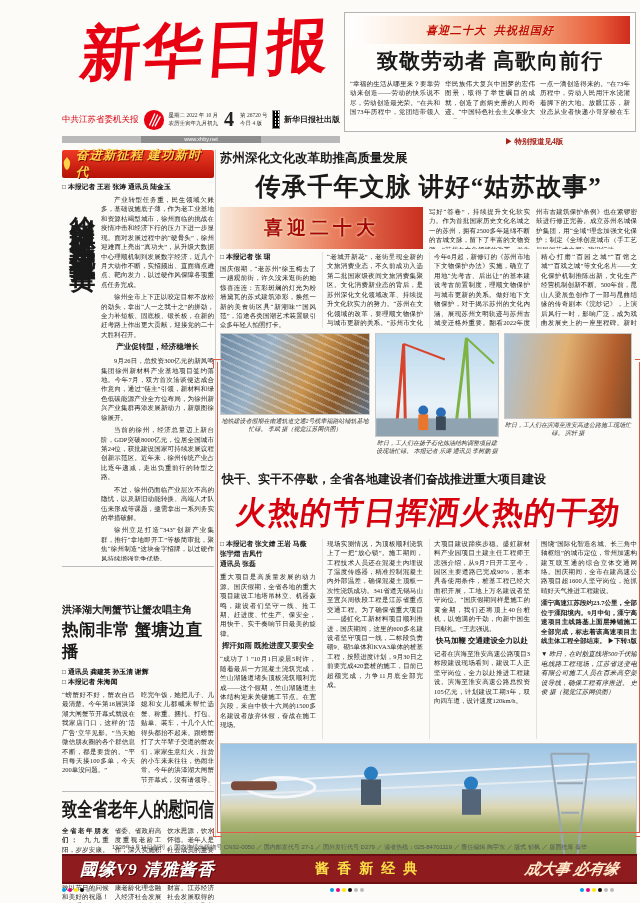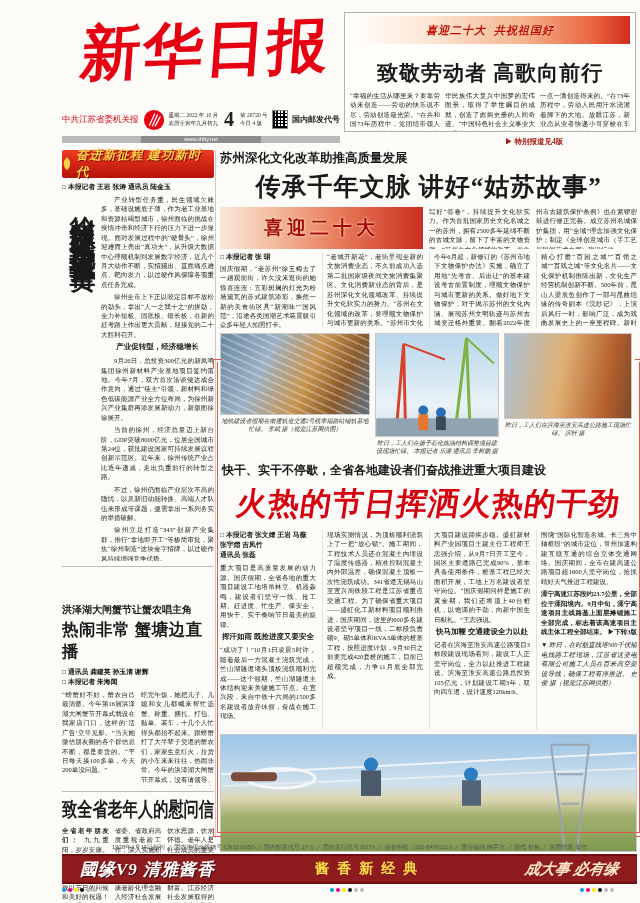--- a/index.html
+++ b/index.html
@@ -24,21 +24,21 @@
   .mh-bar{position:absolute;left:0;top:128px;width:278px;height:7px;background:#b9b9b9;display:flex;}
   .mh-bar .mid{flex:0 0 120px;margin:0 auto;background:#8d8d8d;color:#fff;font-size:5.5px;
       text-align:center;line-height:7px;font-family:"Liberation Sans",sans-serif;}
   
   .topbox{position:absolute;left:344px;top:12px;width:292px;height:120px;border:1px solid #b3b3b3;
       background:#fffdfa;padding:3px 5px;box-sizing:border-box;}
   .topbox-banner{height:28px;background:linear-gradient(90deg,#ffffff,#fbe4d2 30%,#f5b38c 62%,#e8603c 88%,#cf2c1d);
       display:flex;align-items:center;justify-content:center;gap:8px;}
   .topbox-banner span{color:#c00a0a;font-weight:900;font-style:italic;font-size:11px;letter-spacing:1px;
       text-shadow:0 0 2px #ffe9b0;}
-  .topbox-head{font-size:21px;font-weight:900;text-align:center;margin-top:15px;letter-spacing:1px;}
+  .topbox-head{font-size:21px;font-weight:900;text-align:center;margin-top:3px;letter-spacing:1px;}
   .topbox-sub{font-size:10px;font-weight:bold;text-align:center;margin-top:2px;}
   .topbox-cols{display:flex;gap:5px;margin-top:4px;}
   .topbox-col{flex:1;height:40px;overflow:hidden;}
   .t{font-size:6.5px;line-height:1.45;text-align:justify;color:#222;}
   .jump{font-weight:bold;}
   .below-note{position:absolute;left:505px;top:137px;font-size:7.5px;font-weight:bold;color:#a52018;}
   
   .leftcol{position:absolute;left:62px;top:150px;width:152px;}
   .lc-banner{height:28px;background:linear-gradient(180deg,#ef3a24,#b51208);display:flex;align-items:center;
       justify-content:center;gap:4px;border-radius:2px;}
@@ -79,21 +79,21 @@
   .photos{display:flex;gap:5px;margin-top:5px;align-items:flex-start;}
   .ph{position:relative;}
   .ph .img{width:100%;border:1px solid #c9c9c9;box-sizing:border-box;}
   .cap{font-size:6px;line-height:1.4;color:#333;text-align:center;margin-top:2px;font-style:italic;}
   .ph1{flex:0 0 150px;}   .ph1 .img{height:82px;background:
       repeating-linear-gradient(24deg,rgba(255,255,255,.28) 0 2px,rgba(0,0,0,0) 2px 7px),
       linear-gradient(115deg,#6a87a0,#9ab0c4 30%,#c8934e 58%,#8a5a2b 78%,#5d6f82);}
   .ph2{flex:0 0 124px;}   .ph2 .img{height:104px;background:linear-gradient(#b9d7ec,#e9f2f8 70%,#cfd8de);}
   .ph3{flex:0 0 128px;}   .ph3 .img{height:86px;background:linear-gradient(100deg,#aac2d8,#e0b073 45%,#b45f2e 80%,#7e4a28);}
   
-  .holiday{margin-top:6px;position:relative;}
+  .holiday{margin-top:15px;position:relative;}
   .hl-kicker{font-size:12px;font-weight:bold;font-family:"Liberation Sans",sans-serif;margin-left:2px;}
   .hl-head{font-size:31px;font-weight:900;color:#d6000f;text-align:center;margin:4px 0 5px;
       transform:skewX(-8deg);letter-spacing:1px;font-family:"Liberation Serif",serif;}
   .hl-cols{display:flex;gap:6px;}
   .hl-cols>div{flex:1;height:200px;overflow:hidden;border-left:1px solid #e2e2e2;padding-left:4px;}
   .hl-cols>div:first-child{border-left:none;padding-left:0;}
   .hl-byline{font-size:6.8px;font-weight:bold;line-height:1.5;font-family:"Liberation Sans",sans-serif;margin-bottom:3px;}
   .bigphoto{position:relative;margin-top:4px;width:100%;height:118px;border:1px solid #c9c9c9;box-sizing:border-box;
       background:linear-gradient(#9cc4e4,#cfe0ed 42%,#ddd6b2 55%,#a3b070 70%,#7e9950);}
   .special-frame{position:absolute;left:217px;top:362px;width:421px;height:470px;pointer-events:none;
@@ -137,21 +137,21 @@
       <span class="mh-dates">
         <span>星期二 2022 年 10 月</span><br>
         <span>农历壬寅年九月初九</span>
       </span>
       <span class="mh-day">4</span>
       <span class="mh-issue">
         <span>第 26720 号</span><br>
         <span>今日 4 版</span>
       </span>
       <span class="qr"></span>
-      <span class="mh-pub">国内邮发代号</span>
+      <span class="mh-pub">新华日报社出版</span>
     </div>
     <div class="mh-bar">
       <span class="mid">www.xhby.net</span>
     </div>
   </header>
 
   <section class="topbox">
     <div class="topbox-banner">
       <span>喜迎二十大</span>
       <span>共祝祖国好</span>

